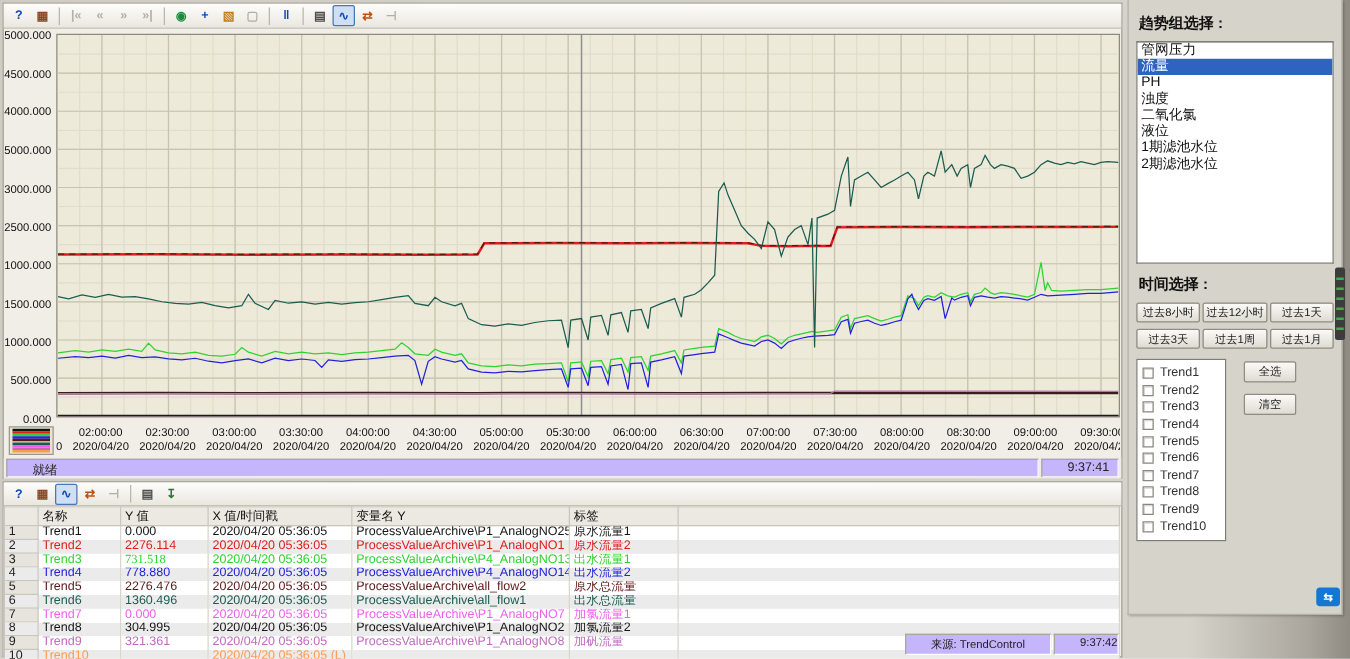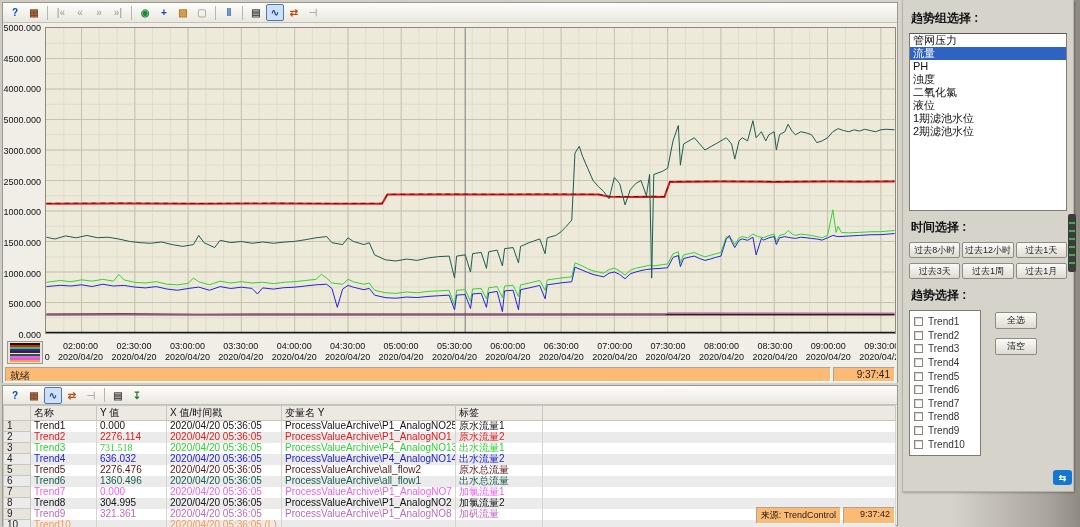--- a/index.html
+++ b/index.html
@@ -18,21 +18,21 @@
   #chart-area { position:relative; height:316px; }
   #plot { position:absolute; left:42px; top:4px; width:851px; height:307px; background:#edead9; border:1px solid #8d8a7f; }
   #plot svg { display:block; width:100%; height:100%; }
   .ylab { position:absolute; right:2px; font-size:9px; color:#111; white-space:nowrap; }
   #ylabels { position:absolute; left:0; top:4px; width:40px; height:307px; }
   #xlabels { position:relative; height:27px; margin-left:42px; width:851px; overflow:hidden; }
   .xlab { position:absolute; top:2px; width:70px; margin-left:-35px; text-align:center; font-size:9px; color:#111; line-height:11px; white-space:nowrap; }
   #legend-icon { position:absolute; left:4px; top:318px; width:36px; height:23px; background:#e8e4d4; border:1px solid #9b988f; display:flex; flex-direction:column; justify-content:space-evenly; padding:1px 2px; }
   .lg-stripe { height:2px; width:100%; }
   .statusbar { display:flex; gap:2px; padding:1px 2px; height:17px; background:#efede6; }
-  .sbox { border:1px solid #a9a69b; border-right-color:#fff; border-bottom-color:#fff; background:#fdba74; font-size:10px; padding:1px 4px; color:#222; }
+  .sbox { border:1px solid #a9a69b; border-right-color:#fff; border-bottom-color:#fff; background:#c4b5fd; font-size:10px; padding:1px 20px; color:#222; }
 
   
   #tbl { width:893px; border-collapse:collapse; table-layout:fixed; background:#fff; }
   #tbl th { background:#ebe9e1; border:1px solid #c9c6bb; font-size:10px; font-weight:normal; text-align:left; padding:0 3px; height:12px; color:#111; }
   #tbl td { border-left:1px solid #d8d5cb; border-right:1px solid #d8d5cb; font-size:10px; padding:0 3px; height:10px; line-height:10px; white-space:nowrap; overflow:hidden; }
   #tbl tr.alt td { background:#ebebeb; }
   #tbl td.num { background:#e6e4dc; border:1px solid #c9c6bb; color:#222; }
   #tbl-footer { position:absolute; right:2px; bottom:1px; display:flex; gap:2px; }
 
   
@@ -346,21 +346,21 @@
           <td style="color: rgb(47, 211, 47);">Trend3</td>
           <td style="color: rgb(47, 211, 47); font-family: Liberation Serif, serif;">731.518</td>
           <td style="color: rgb(47, 211, 47);">2020/04/20 05:36:05</td>
           <td style="color: rgb(47, 211, 47);">ProcessValueArchive\P4_AnalogNO13</td>
           <td style="color: rgb(47, 211, 47);">出水流量1</td>
           <td style="color: rgb(47, 211, 47);"></td>
         </tr>
         <tr class="alt">
           <td class="num">4</td>
           <td style="color: rgb(34, 34, 221);">Trend4</td>
-          <td style="color: rgb(34, 34, 221);">636.032</td>
+          <td style="color: rgb(34, 34, 221);">778.880</td>
           <td style="color: rgb(34, 34, 221);">2020/04/20 05:36:05</td>
           <td style="color: rgb(34, 34, 221);">ProcessValueArchive\P4_AnalogNO14</td>
           <td style="color: rgb(34, 34, 221);">出水流量2</td>
           <td style="color: rgb(34, 34, 221);"></td>
         </tr>
         <tr>
           <td class="num">5</td>
           <td style="color: rgb(92, 22, 22);">Trend5</td>
           <td style="color: rgb(92, 22, 22);">2276.476</td>
           <td style="color: rgb(92, 22, 22);">2020/04/20 05:36:05</td>
@@ -435,21 +435,20 @@
     </div>
   <div class="ptitle">时间选择 :</div>
   <div id="timebtns">
       <div class="btn">过去8小时</div>
       <div class="btn">过去12小时</div>
       <div class="btn">过去1天</div>
       <div class="btn">过去3天</div>
       <div class="btn">过去1周</div>
       <div class="btn">过去1月</div>
     </div>
-  <div class="ptitle">趋势选择 :</div>
   <div id="trendrow">
     <div id="trendbox">
         <div class="chk">
           <div class="box"></div>
           <div class="lbl">Trend1</div>
         </div>
         <div class="chk">
           <div class="box"></div>
           <div class="lbl">Trend2</div>
         </div>

